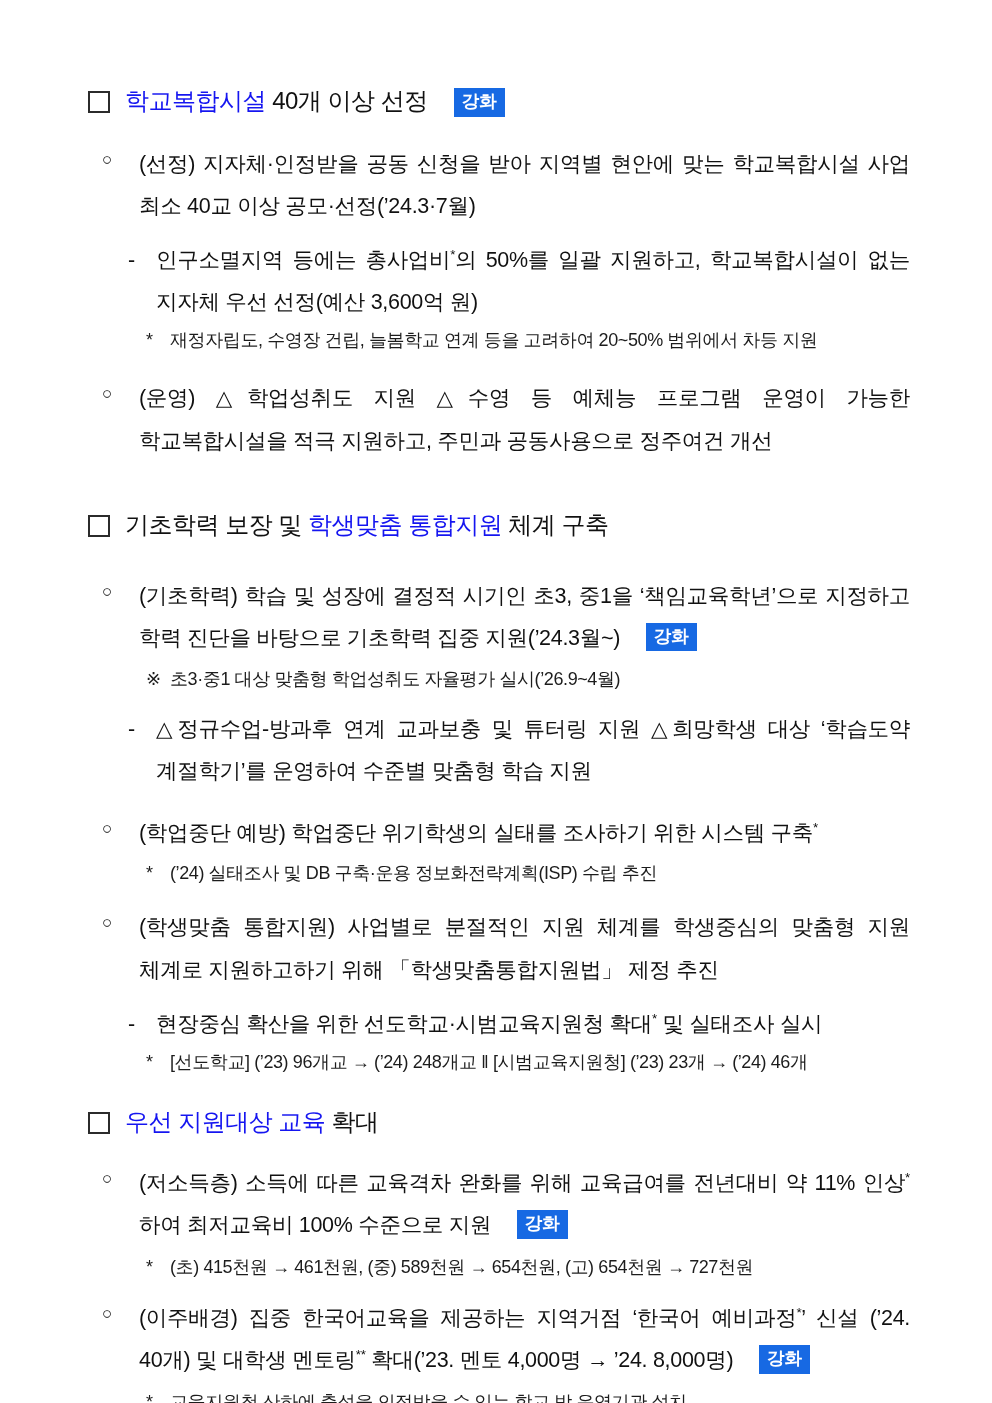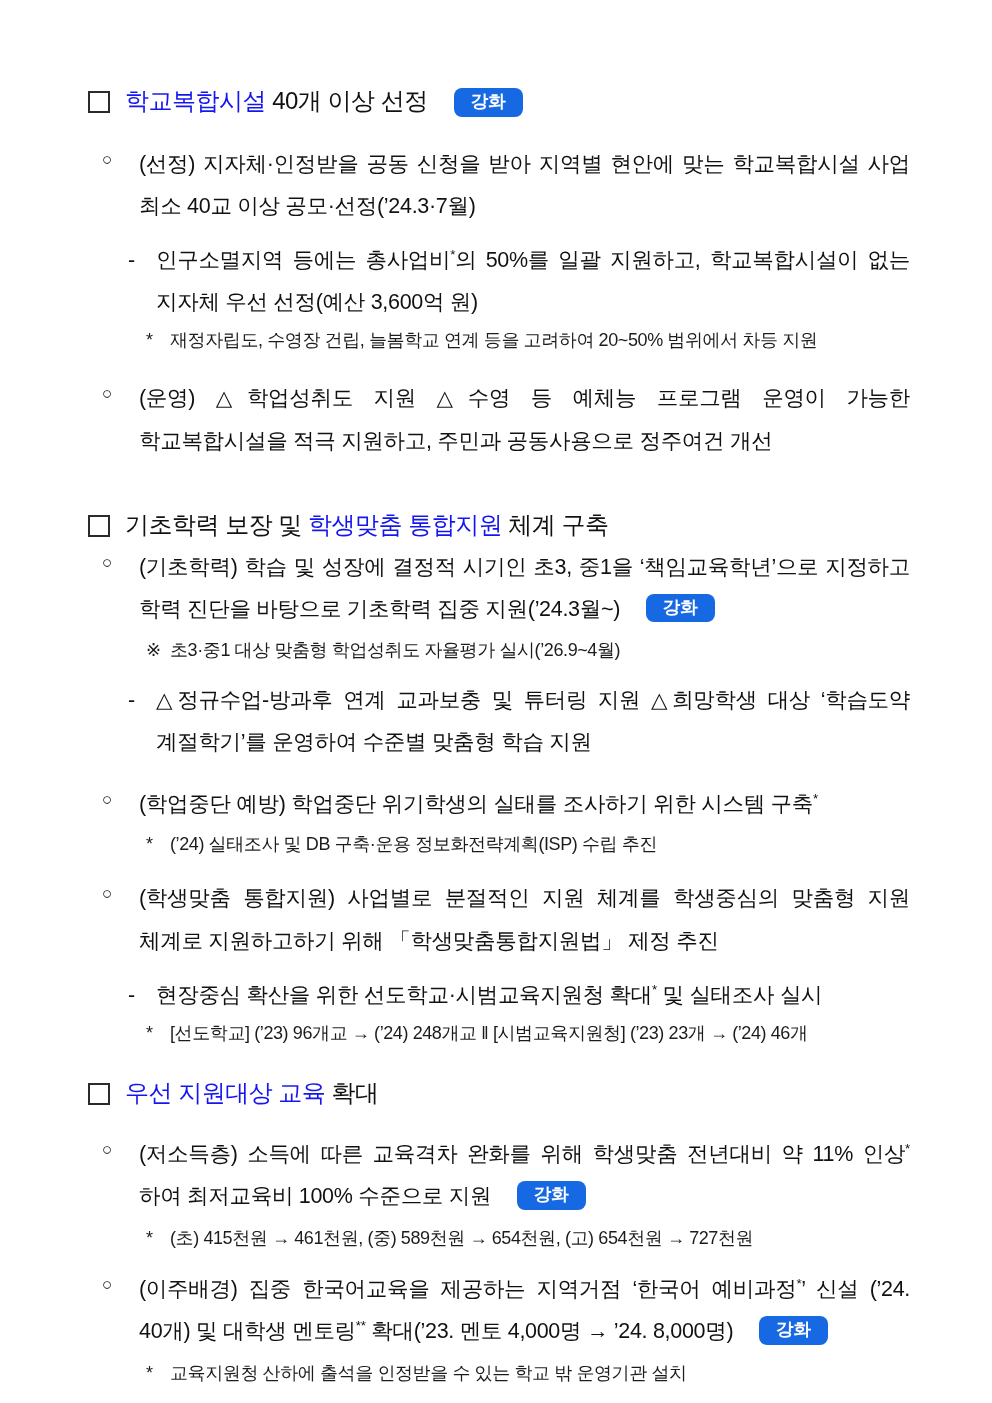--- a/index.html
+++ b/index.html
@@ -69,35 +69,35 @@
   .blue { color: #1515f0; }
   sup { font-size: 0.62em; line-height: 0; }
   
   .badge {
     display: inline-block;
     background: #1769e3;
     color: #ffffff;
     font-size: 17.5px;
     font-weight: 700;
     line-height: 1.3;
-    padding: 2px 17px 4px;
-    border-radius: 8px;
+    padding: 2px 8px 4px;
+    border-radius: 0;
     margin-left: 20px;
     vertical-align: 3px;
     letter-spacing: 0;
     white-space: nowrap;
   }
   .heading .badge { vertical-align: 2px; margin-left: 26px; }
   
   #b0  { margin-bottom: 24px; }
   #b1  { margin-bottom: 12px; }
   #b2  { margin-bottom: 3px;  }
   #b3  { margin-bottom: 22px; }
   #b4  { margin-bottom: 46px; }
-  #b5  { margin-bottom: 3px; }
+  #b5  { margin-bottom: 32px; }
   #b6  { margin-bottom: 6px;  }
   #b7  { margin-bottom: 14px; }
   #b8  { margin-bottom: 20px; }
   #b9  { margin-bottom: 5px;  }
   #b10 { margin-bottom: 18px; }
   #b11 { margin-bottom: 12px; }
   #b12 { margin-bottom: 3px;  }
   #b13 { margin-bottom: 28px; }
   #b14 { margin-bottom: 22px; text-align: right; }
   #b15 { margin-bottom: 7px;  }
@@ -180,21 +180,21 @@
     <div class="ptext"><span>[선도학교] (’23) 96개교 → (’24) 248개교 ‖ [시범교육지원청] (’23) 23개 → (’24) 46개</span></div>
   </div>
 
   <div class="heading" id="b14">
     <span class="checkbox"></span>
     <div class="h-text"><span class="b blue">우선 지원대상 교육</span><span class="b"> 확대</span></div>
   </div>
 
   <div class="para lvl1" id="b15">
     <span class="marker">○</span>
-    <div class="ptext"><span>(저소득층) 소득에 따른 교육격차 완화를 위해 </span><span class="b">학생맞춤</span><span> 전년대비 </span><span class="b">약 11% 인상</span><sup class="b">*</sup><span>하여 </span><span class="b">최저교육비</span><span> 100% </span><span class="b">수준</span><span>으로 지원 </span><span class="badge">강화</span></div>
+    <div class="ptext"><span>(저소득층) 소득에 따른 교육격차 완화를 위해 </span><span class="b">교육급여를</span><span> 전년대비 </span><span class="b">약 11% 인상</span><sup class="b">*</sup><span>하여 </span><span class="b">최저교육비</span><span> 100% </span><span class="b">수준</span><span>으로 지원 </span><span class="badge">강화</span></div>
   </div>
 
   <div class="fn" id="b16">
     <span class="marker">*</span>
     <div class="ptext"><span>(초) 415천원 → 461천원, (중) 589천원 → 654천원, (고) 654천원 → 727천원</span></div>
   </div>
 
   <div class="para lvl1" id="b17">
     <span class="marker">○</span>
     <div class="ptext"><span>(이주배경) </span><span class="b">집중 한국어교육을</span><span> 제공하는 지역거점 </span><span class="b">‘한국어 예비과정</span><sup class="b">*</sup><span class="b">’</span><span> 신설 (’24. 40개) 및 </span><span class="b">대학생 멘토링</span><sup class="b">**</sup><span class="b"> 확대</span><span>(’23. 멘토 4,000명 → ’24. 8,000명) </span><span class="badge">강화</span></div>

